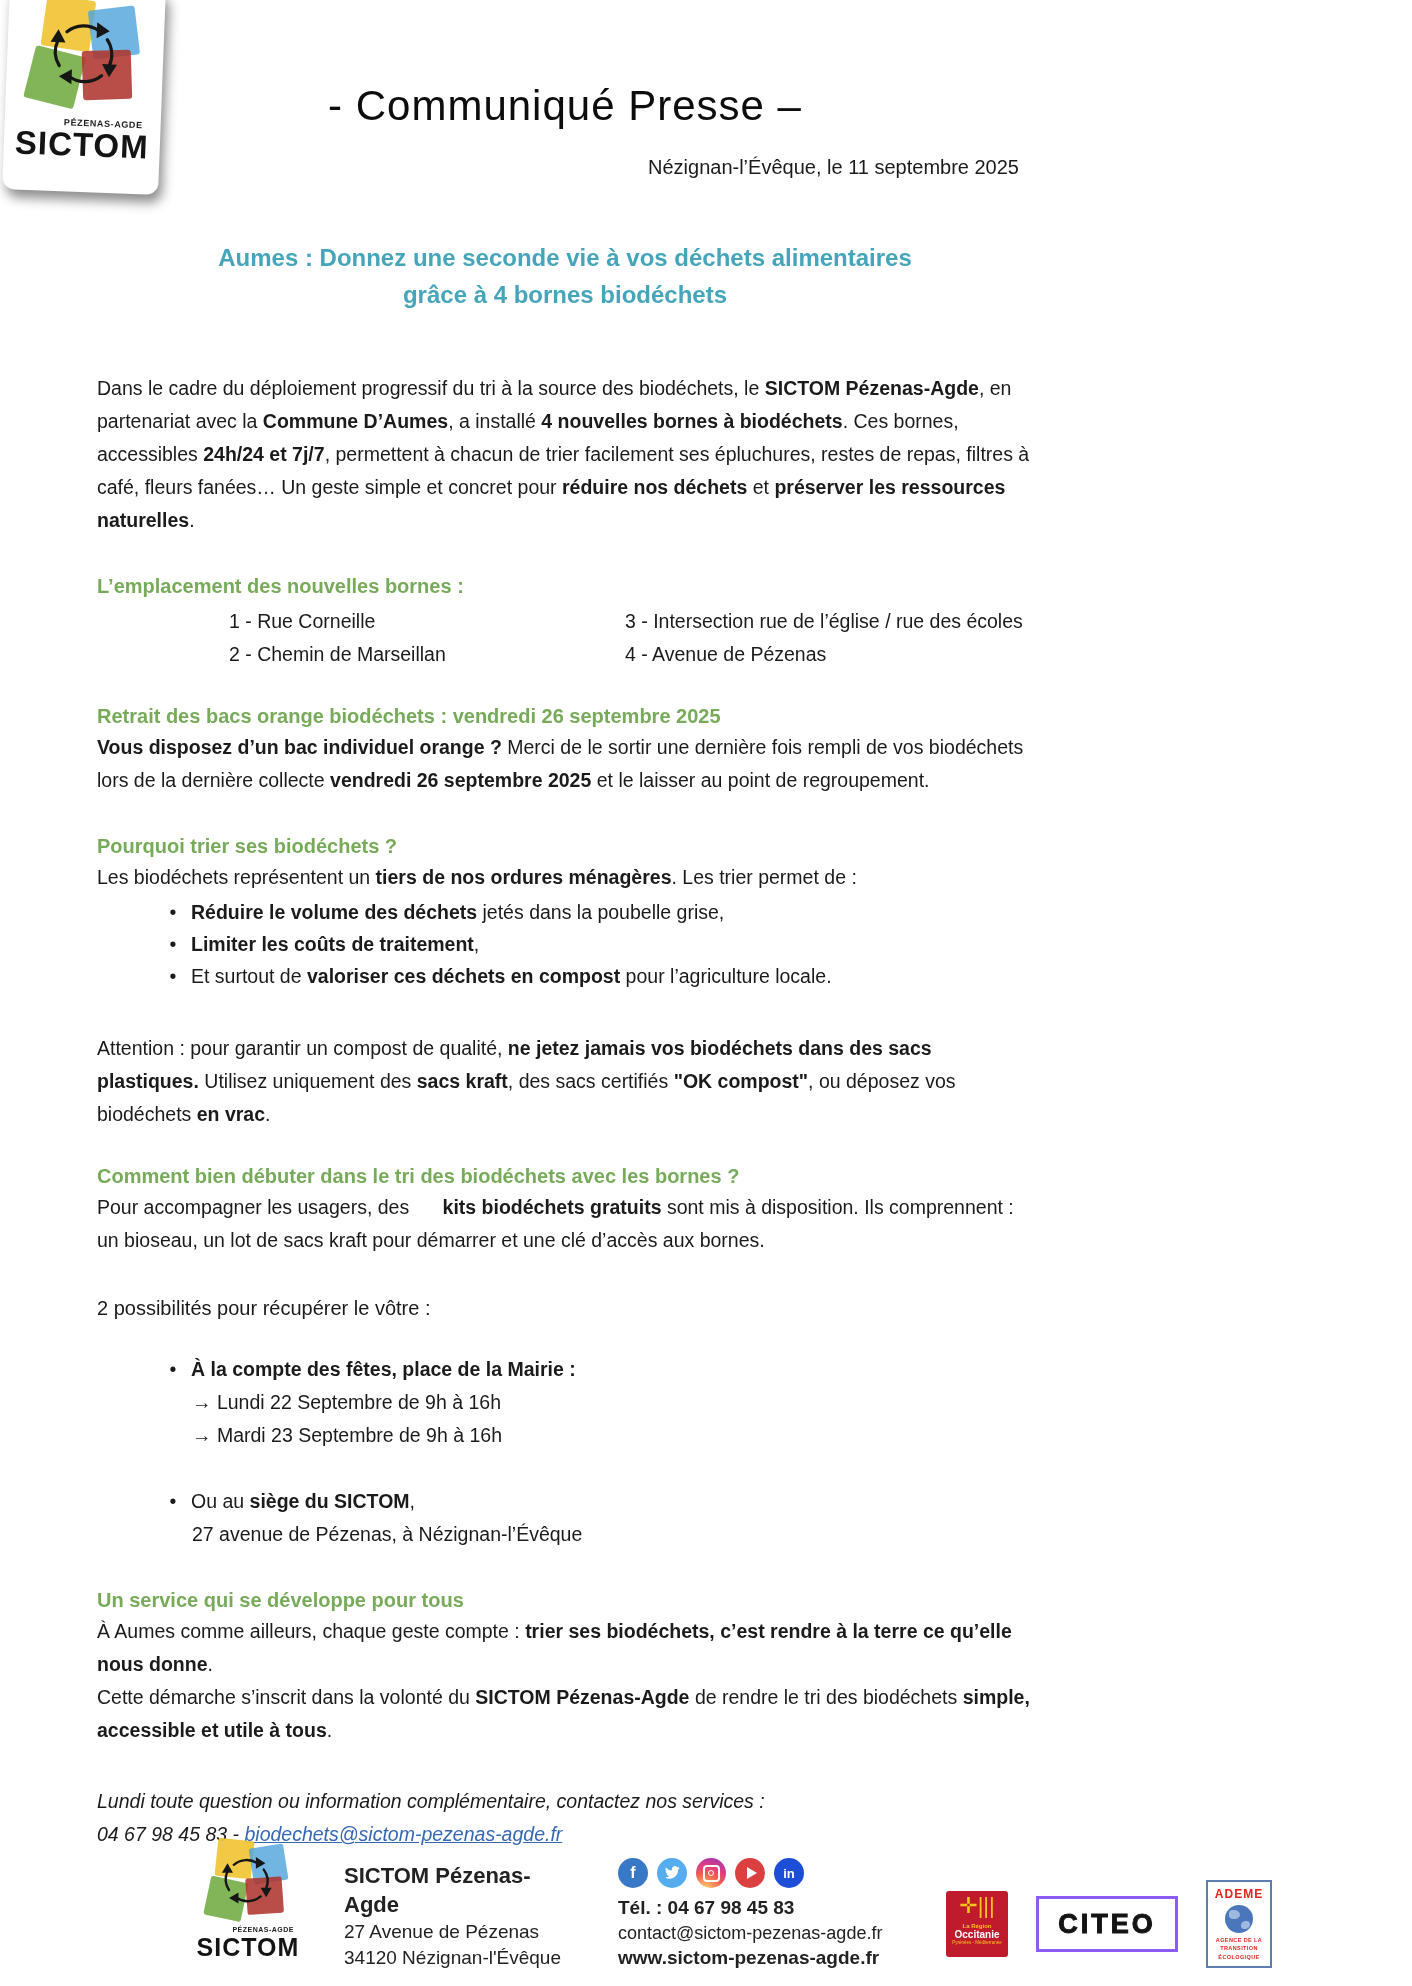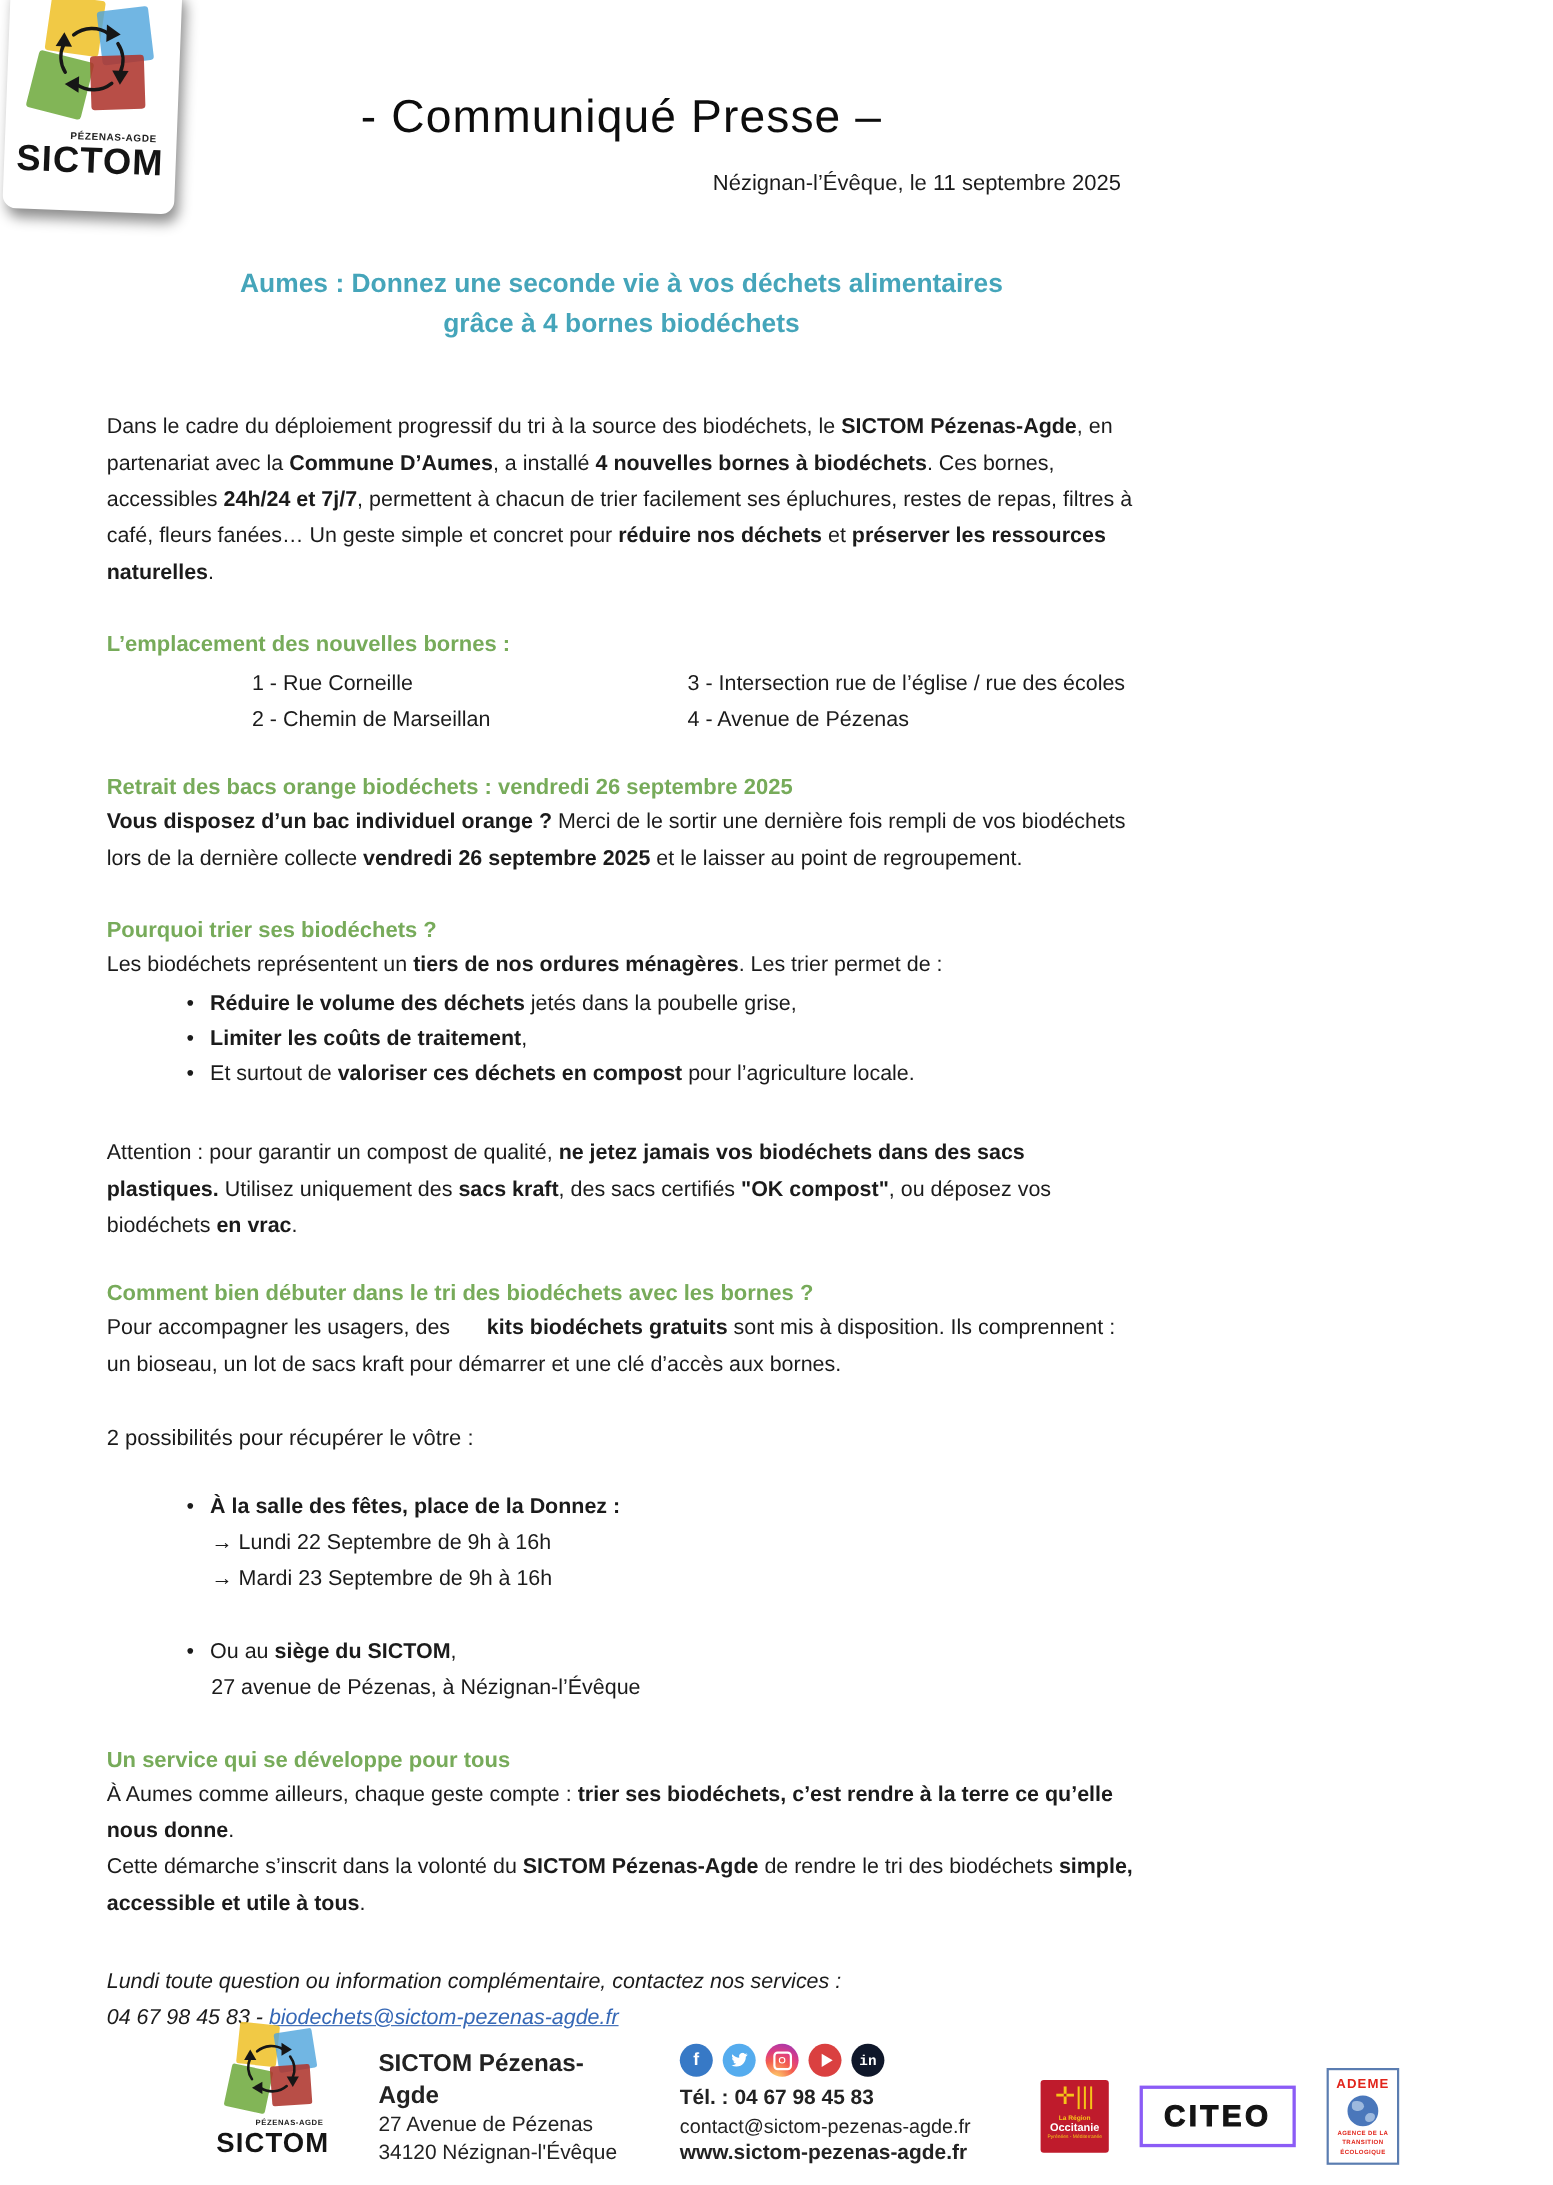--- a/index.html
+++ b/index.html
@@ -62,21 +62,21 @@
   .f-addr{margin-left:16px;margin-top:24px;flex:none;width:232px;}
   .f-org{font-size:22px;font-weight:700;line-height:1.3;color:#222;}
   .f-addr-line{font-size:19px;line-height:1.35;color:#222;}
   .f-contact{margin-left:42px;margin-top:20px;flex:none;width:268px;}
   .social-row{display:flex;gap:9px;margin-bottom:7px;}
   .s-ic{width:30px;height:30px;border-radius:50%;display:flex;align-items:center;justify-content:center;color:#fff;font-weight:700;font-size:16px;flex:none;}
   .s-fb{background:#3779c6;}
   .s-tw{background:#55acee;}
   .s-ig{background:radial-gradient(circle at 30% 110%,#fdc468 10%,#f35c4e 45%,#df3e81 65%,#9b36b7 95%);}
   .s-yt{background:#da4040;}
-  .s-in{background:#0f172a;font-size:13px;font-family:Liberation Mono, monospace;}
+  .s-in{background:#1d4ed8;font-size:13px;}
   .ig-cam{width:13px;height:13px;border:2px solid #fff;border-radius:4px;position:relative;}
   .ig-cam::after{content:"";position:absolute;left:3.5px;top:3.5px;width:6px;height:6px;border:1.6px solid #fff;border-radius:50%;box-sizing:border-box;}
   .yt-play{width:0;height:0;border-left:10px solid #fff;border-top:6px solid transparent;border-bottom:6px solid transparent;margin-left:3px;}
   .f-tel{font-size:19px;font-weight:700;color:#222;line-height:1.35;}
   .f-mail{font-size:18px;color:#222;line-height:1.35;}
   .f-web{font-size:19px;font-weight:700;color:#222;line-height:1.35;}
   .f-partners{display:flex;align-items:center;margin-left:60px;margin-top:42px;gap:28px;}
   .p-occ{width:62px;height:66px;background:#bf1b2c;border-radius:3px;color:#fff;text-align:center;padding-top:4px;box-sizing:border-box;}
   .p-occ .occ-sym{font-size:22px;color:#f5c518;line-height:1;}
   .p-occ .occ-l1{font-size:6px;color:#f5c518;font-weight:700;margin-top:6px;}
@@ -168,21 +168,21 @@
     <p class="para attention" style="margin:40px 0 0 0;"><span>Attention : pour garantir un compost de qualité, </span><span style="font-weight: 700;">ne jetez jamais vos biodéchets dans des sacs plastiques.</span><span> Utilisez uniquement des </span><span style="font-weight: 700;">sacs kraft</span><span>, des sacs certifiés </span><span style="font-weight: 700;">"OK compost"</span><span>, ou déposez vos biodéchets </span><span style="font-weight: 700;">en vrac</span><span>.</span></p>
 
     <div class="g-head tight">Comment bien débuter dans le tri des biodéchets avec les bornes ?</div>
     <p class="para" style="margin:0;"><span>Pour accompagner les usagers, des </span><span style="font-weight: 700; padding-left: 28px;">kits biodéchets gratuits</span><span> sont mis à disposition. Ils comprennent : un bioseau, un lot de sacs kraft pour démarrer et une clé d’accès aux bornes.</span></p>
 
     <div class="bold-line">2 possibilités pour récupérer le vôtre :</div>
 
     <div class="pickup">
       <div class="bullet-row">
         <span class="dot">•</span>
-        <span><span style="font-weight: 700;">À la salle des fêtes, place de la Donnez :</span></span>
+        <span><span style="font-weight: 700;">À la compte des fêtes, place de la Mairie :</span></span>
       </div>
       <div class="sub-arrow">→ Lundi 22 Septembre de 9h à 16h</div>
       <div class="sub-arrow">→ Mardi 23 Septembre de 9h à 16h</div>
       <div class="spacer-s"></div>
       <div class="bullet-row">
         <span class="dot">•</span>
         <span><span>Ou au </span><span style="font-weight: 700;">siège du SICTOM</span><span>,</span></span>
       </div>
       <div class="sub-arrow" style="padding-left:95px;">27 avenue de Pézenas, à Nézignan-l’Évêque</div>
     </div>

